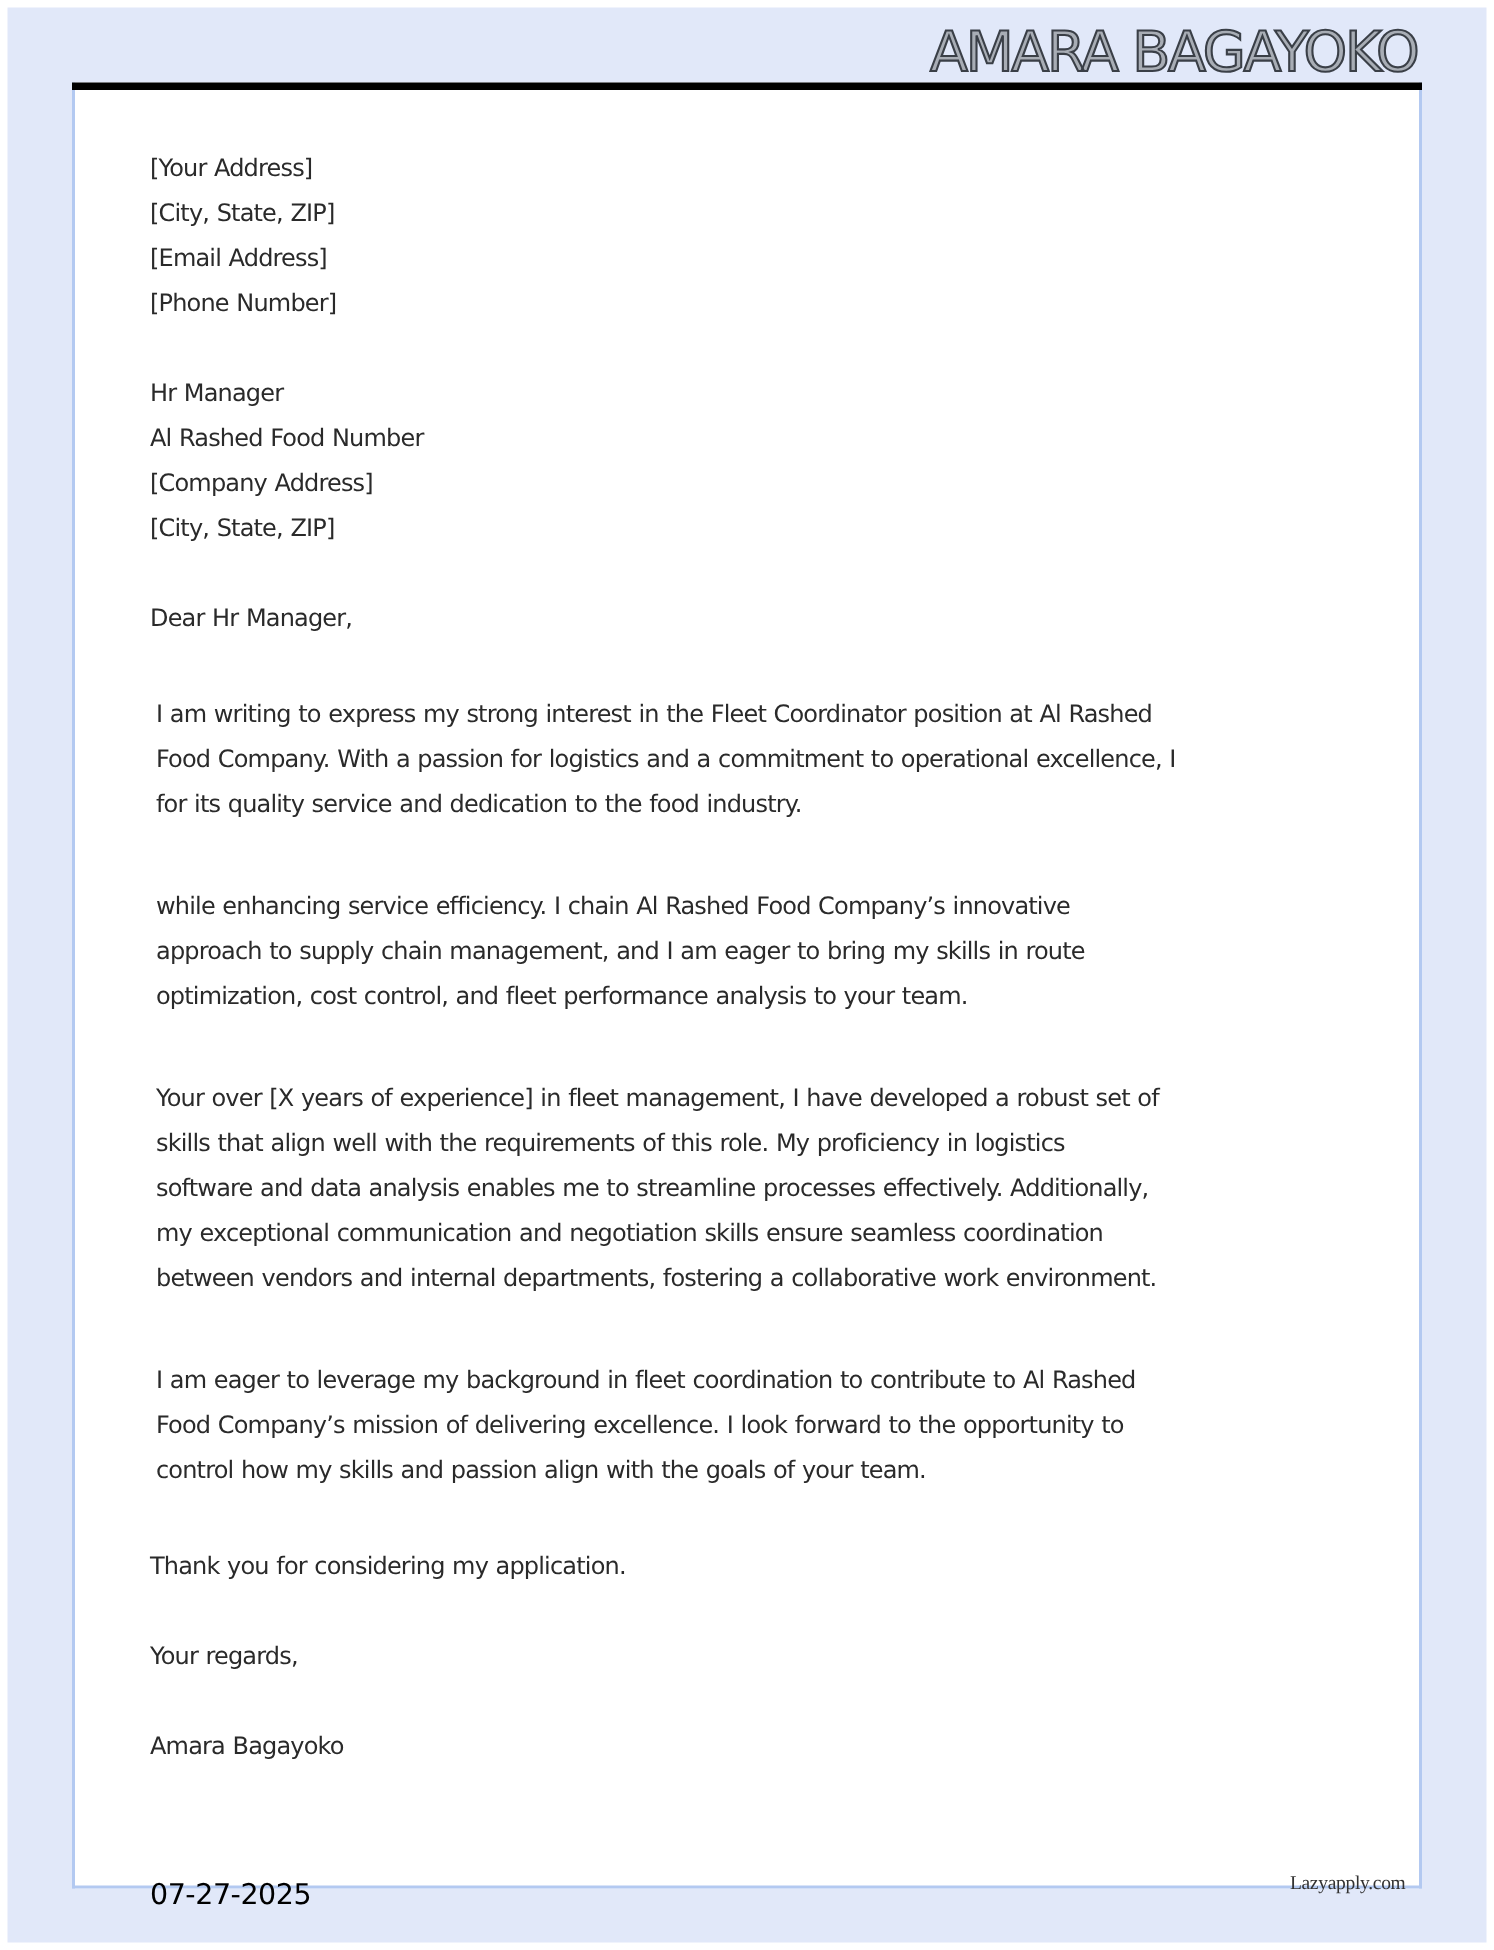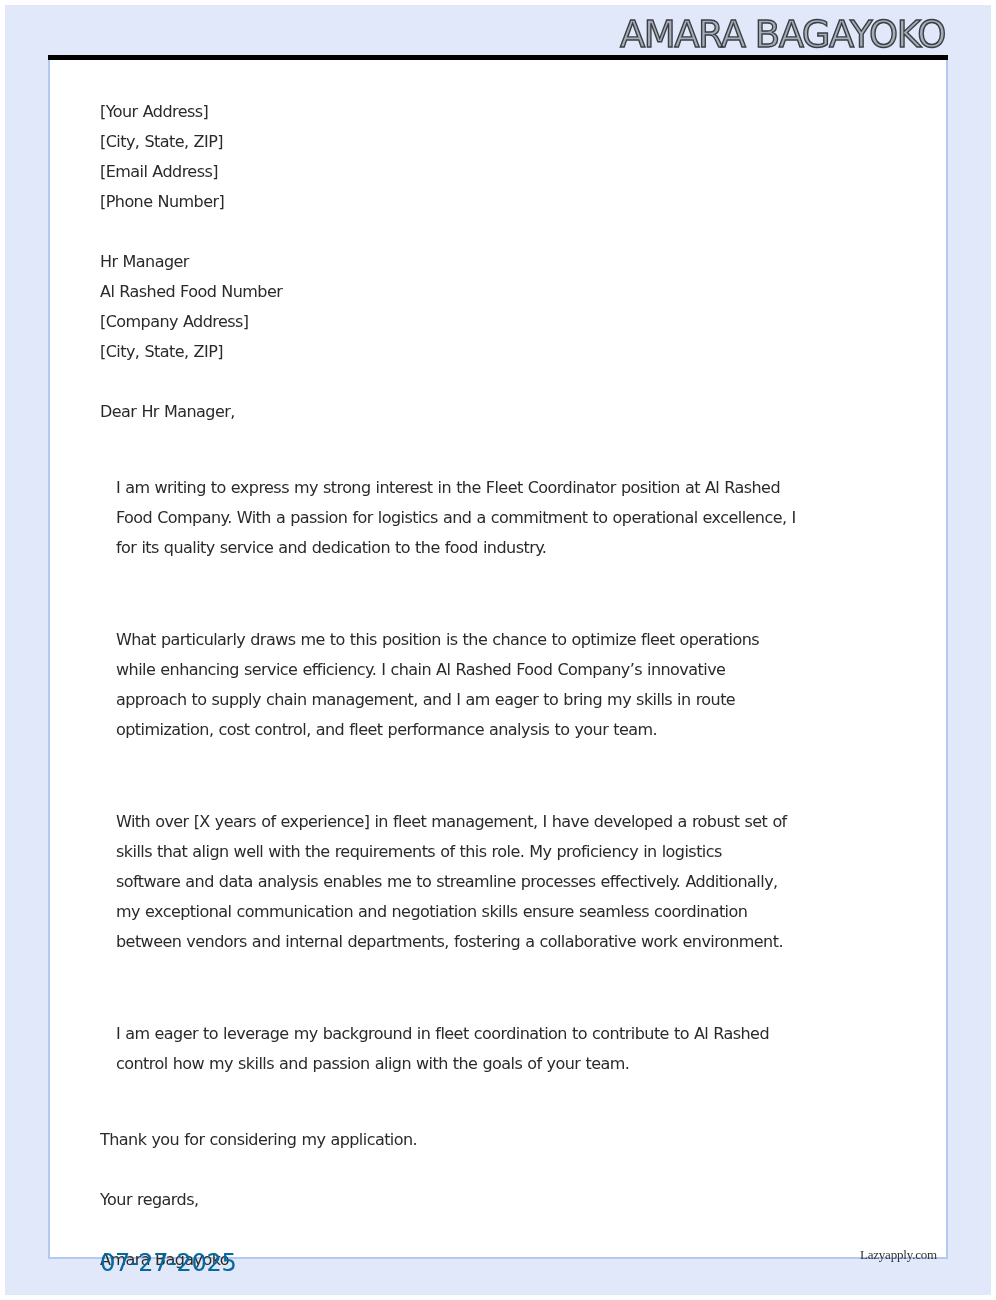--- a/index.html
+++ b/index.html
@@ -59,29 +59,29 @@
       top: 97px;
       width: 800px;
       font-size: 16px;
       line-height: 30px;
       color: #2a2a2a;
       letter-spacing: -0.55px;
       word-spacing: 0.5px;
     }
     .line { display: block; white-space: nowrap; }
     .gap { height: 30px; }
-    .para { margin: 16px; }
+    .para { margin: 4px; }
     .para .line { white-space: nowrap; }
     .date {
       position: absolute;
       left: 100px;
       top: 1249px;
-      font-size: 24px;
+      font-size: 19px;
       line-height: 28px;
-      color: #0369a1;
+      color: #000000;
       letter-spacing: -0.3px;
       text-align: right;
     }
     .watermark {
       position: absolute;
       right: 59px;
       top: 1246px;
       font-size: 13px;
       line-height: 18px;
       color: #333333;
@@ -120,38 +120,38 @@
   <div class="gap"></div>
 
   <div class="para">
     <span class="line">I am writing to express my strong interest in the Fleet Coordinator position at Al Rashed</span>
     <span class="line">Food Company. With a passion for logistics and a commitment to operational excellence, I</span>
     <span class="line">for its quality service and dedication to the food industry.</span>
   </div>
   <div class="gap"></div>
 
   <div class="para">
-    <span class="line">What particularly draws me to this position is the chance to optimize fleet operations</span>
     <span class="line">while enhancing service efficiency. I chain Al Rashed Food Company’s innovative</span>
     <span class="line">approach to supply chain management, and I am eager to bring my skills in route</span>
     <span class="line">optimization, cost control, and fleet performance analysis to your team.</span>
   </div>
   <div class="gap"></div>
 
   <div class="para">
-    <span class="line">With over [X years of experience] in fleet management, I have developed a robust set of</span>
+    <span class="line">Your over [X years of experience] in fleet management, I have developed a robust set of</span>
     <span class="line">skills that align well with the requirements of this role. My proficiency in logistics</span>
     <span class="line">software and data analysis enables me to streamline processes effectively. Additionally,</span>
     <span class="line">my exceptional communication and negotiation skills ensure seamless coordination</span>
     <span class="line">between vendors and internal departments, fostering a collaborative work environment.</span>
   </div>
   <div class="gap"></div>
 
   <div class="para">
     <span class="line">I am eager to leverage my background in fleet coordination to contribute to Al Rashed</span>
+    <span class="line">Food Company’s mission of delivering excellence. I look forward to the opportunity to</span>
     <span class="line">control how my skills and passion align with the goals of your team.</span>
   </div>
   <div class="gap"></div>
 
   <span class="line">Thank you for considering my application.</span>
   <div class="gap"></div>
 
   <span class="line">Your regards,</span>
   <div class="gap"></div>
 

